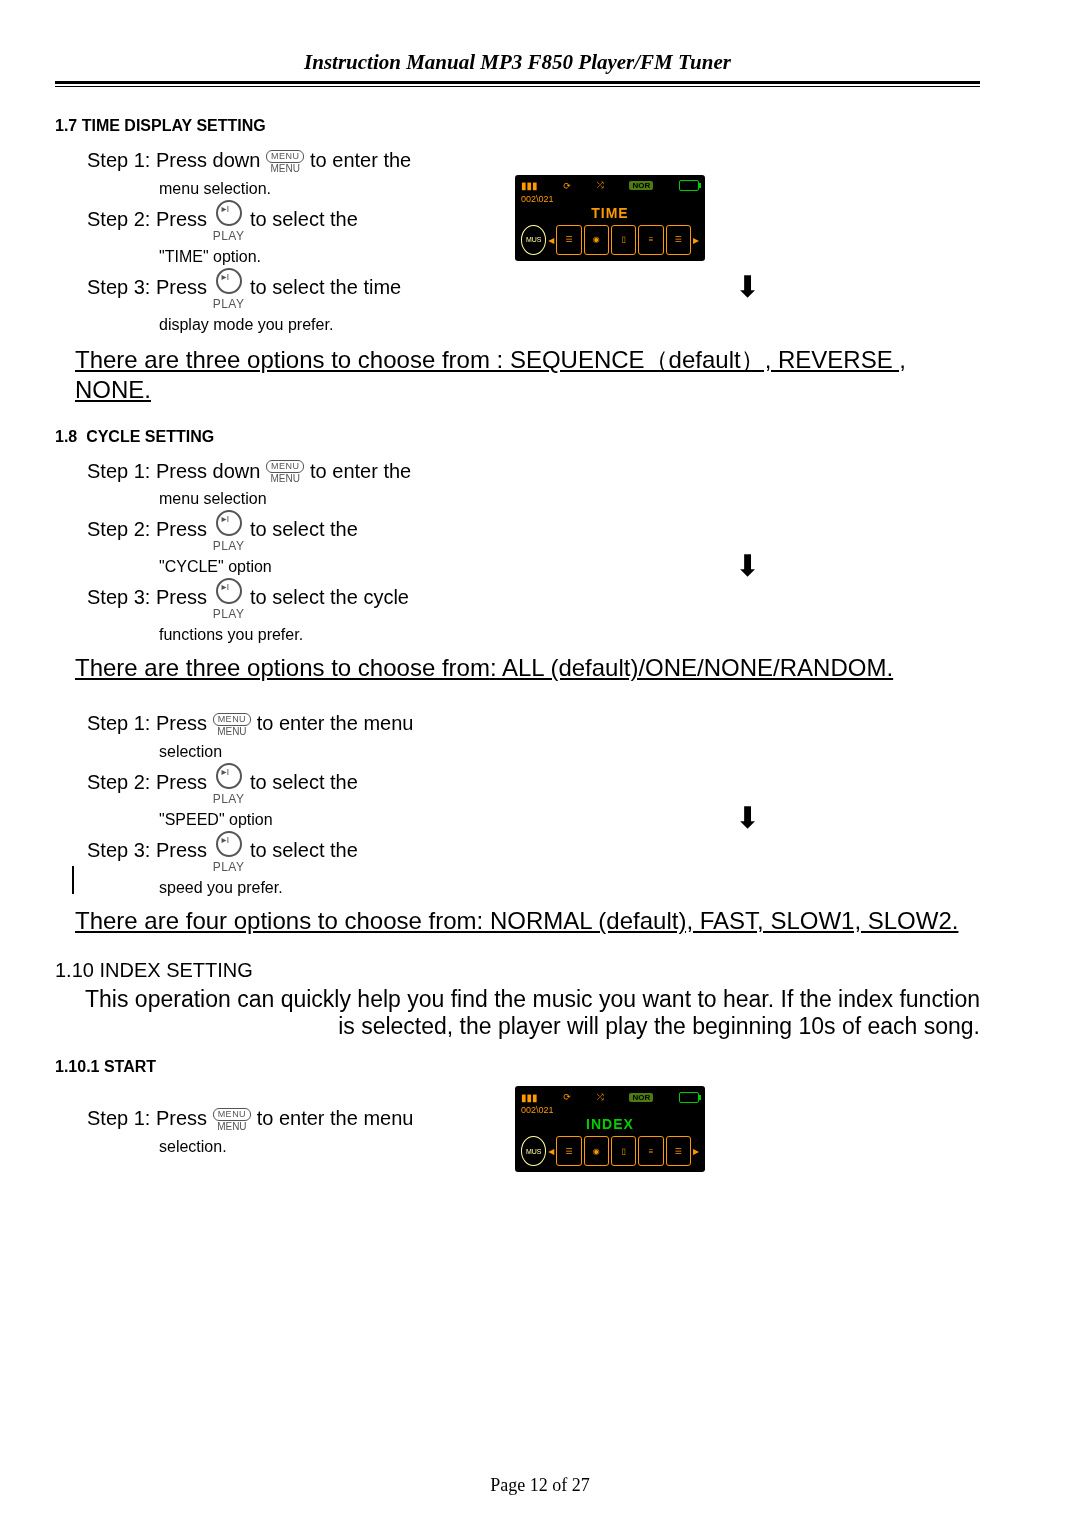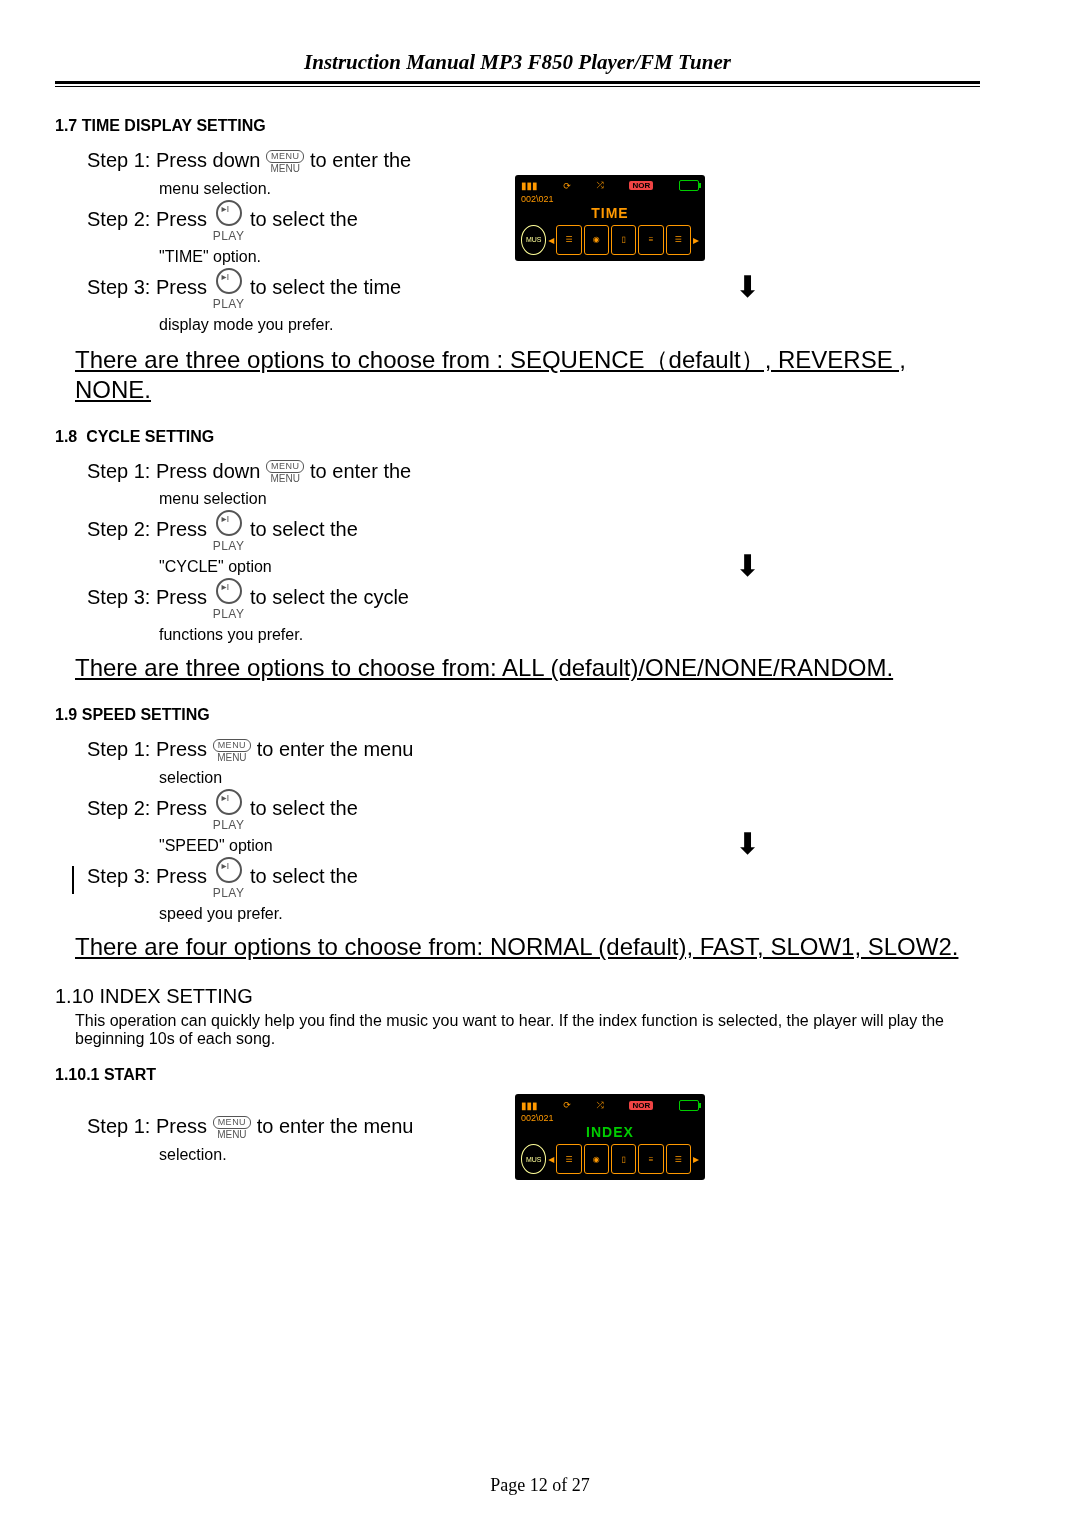--- a/index.html
+++ b/index.html
@@ -126,21 +126,21 @@
     font-size: 9px;
     color: #f90;
     height: 14px;
   }
   .sig {
     color: #f90;
     font-size: 10px;
   }
   .pill {
     display: inline-block;
-    background: #ef4444;
+    background: #4d7c0f;
     color: #000;
     font-size: 8px;
     padding: 0 3px;
     border-radius: 2px;
     font-weight: bold;
   }
   .batt {
     display: inline-block;
     width: 18px;
     height: 9px;
@@ -238,22 +238,23 @@
     top: 866px;
     width: 2px;
     height: 28px;
     background: #000;
   }
   .sec110 {
     font-size: 20px;
     margin: 6px 0 4px 0;
   }
   .sec110-body {
-    margin-left: 20px;
-    font-size: 16px;
+    margin-left: 12px;
+    font-size: 23px;
+    text-align: right;
   }
 </style>
 </head>
 <body>
 
 <div class="page">
 
   <div class="header">Instruction Manual MP3 F850 Player/FM Tuner</div>
   <hr class="hr-thick">
   <hr class="hr-thin">
@@ -367,24 +368,20 @@
     <div class="right">
       <div class="plain-arrow">⬇</div>
     </div>
   </div>
 
   <div class="edit-mark"></div>
   <div class="options">
     <span>There are three options to choose from</span><span class="underline">: </span><span>ALL (default)/ONE/NONE/RANDOM.</span>
   </div>
 
-  <div class="section-title">
-    <span class="num">1.9</span>
-    <span>SPEED SETTING</span>
-  </div>
 
   <div class="row">
     <div class="left">
       <div class="steps">
         <div class="step">
           <span>Step 1: Press </span>
           <span class="btn-wrap">
             <span class="menu-btn">MENU</span>
             <span class="menu-cap">MENU</span>
           </span>

